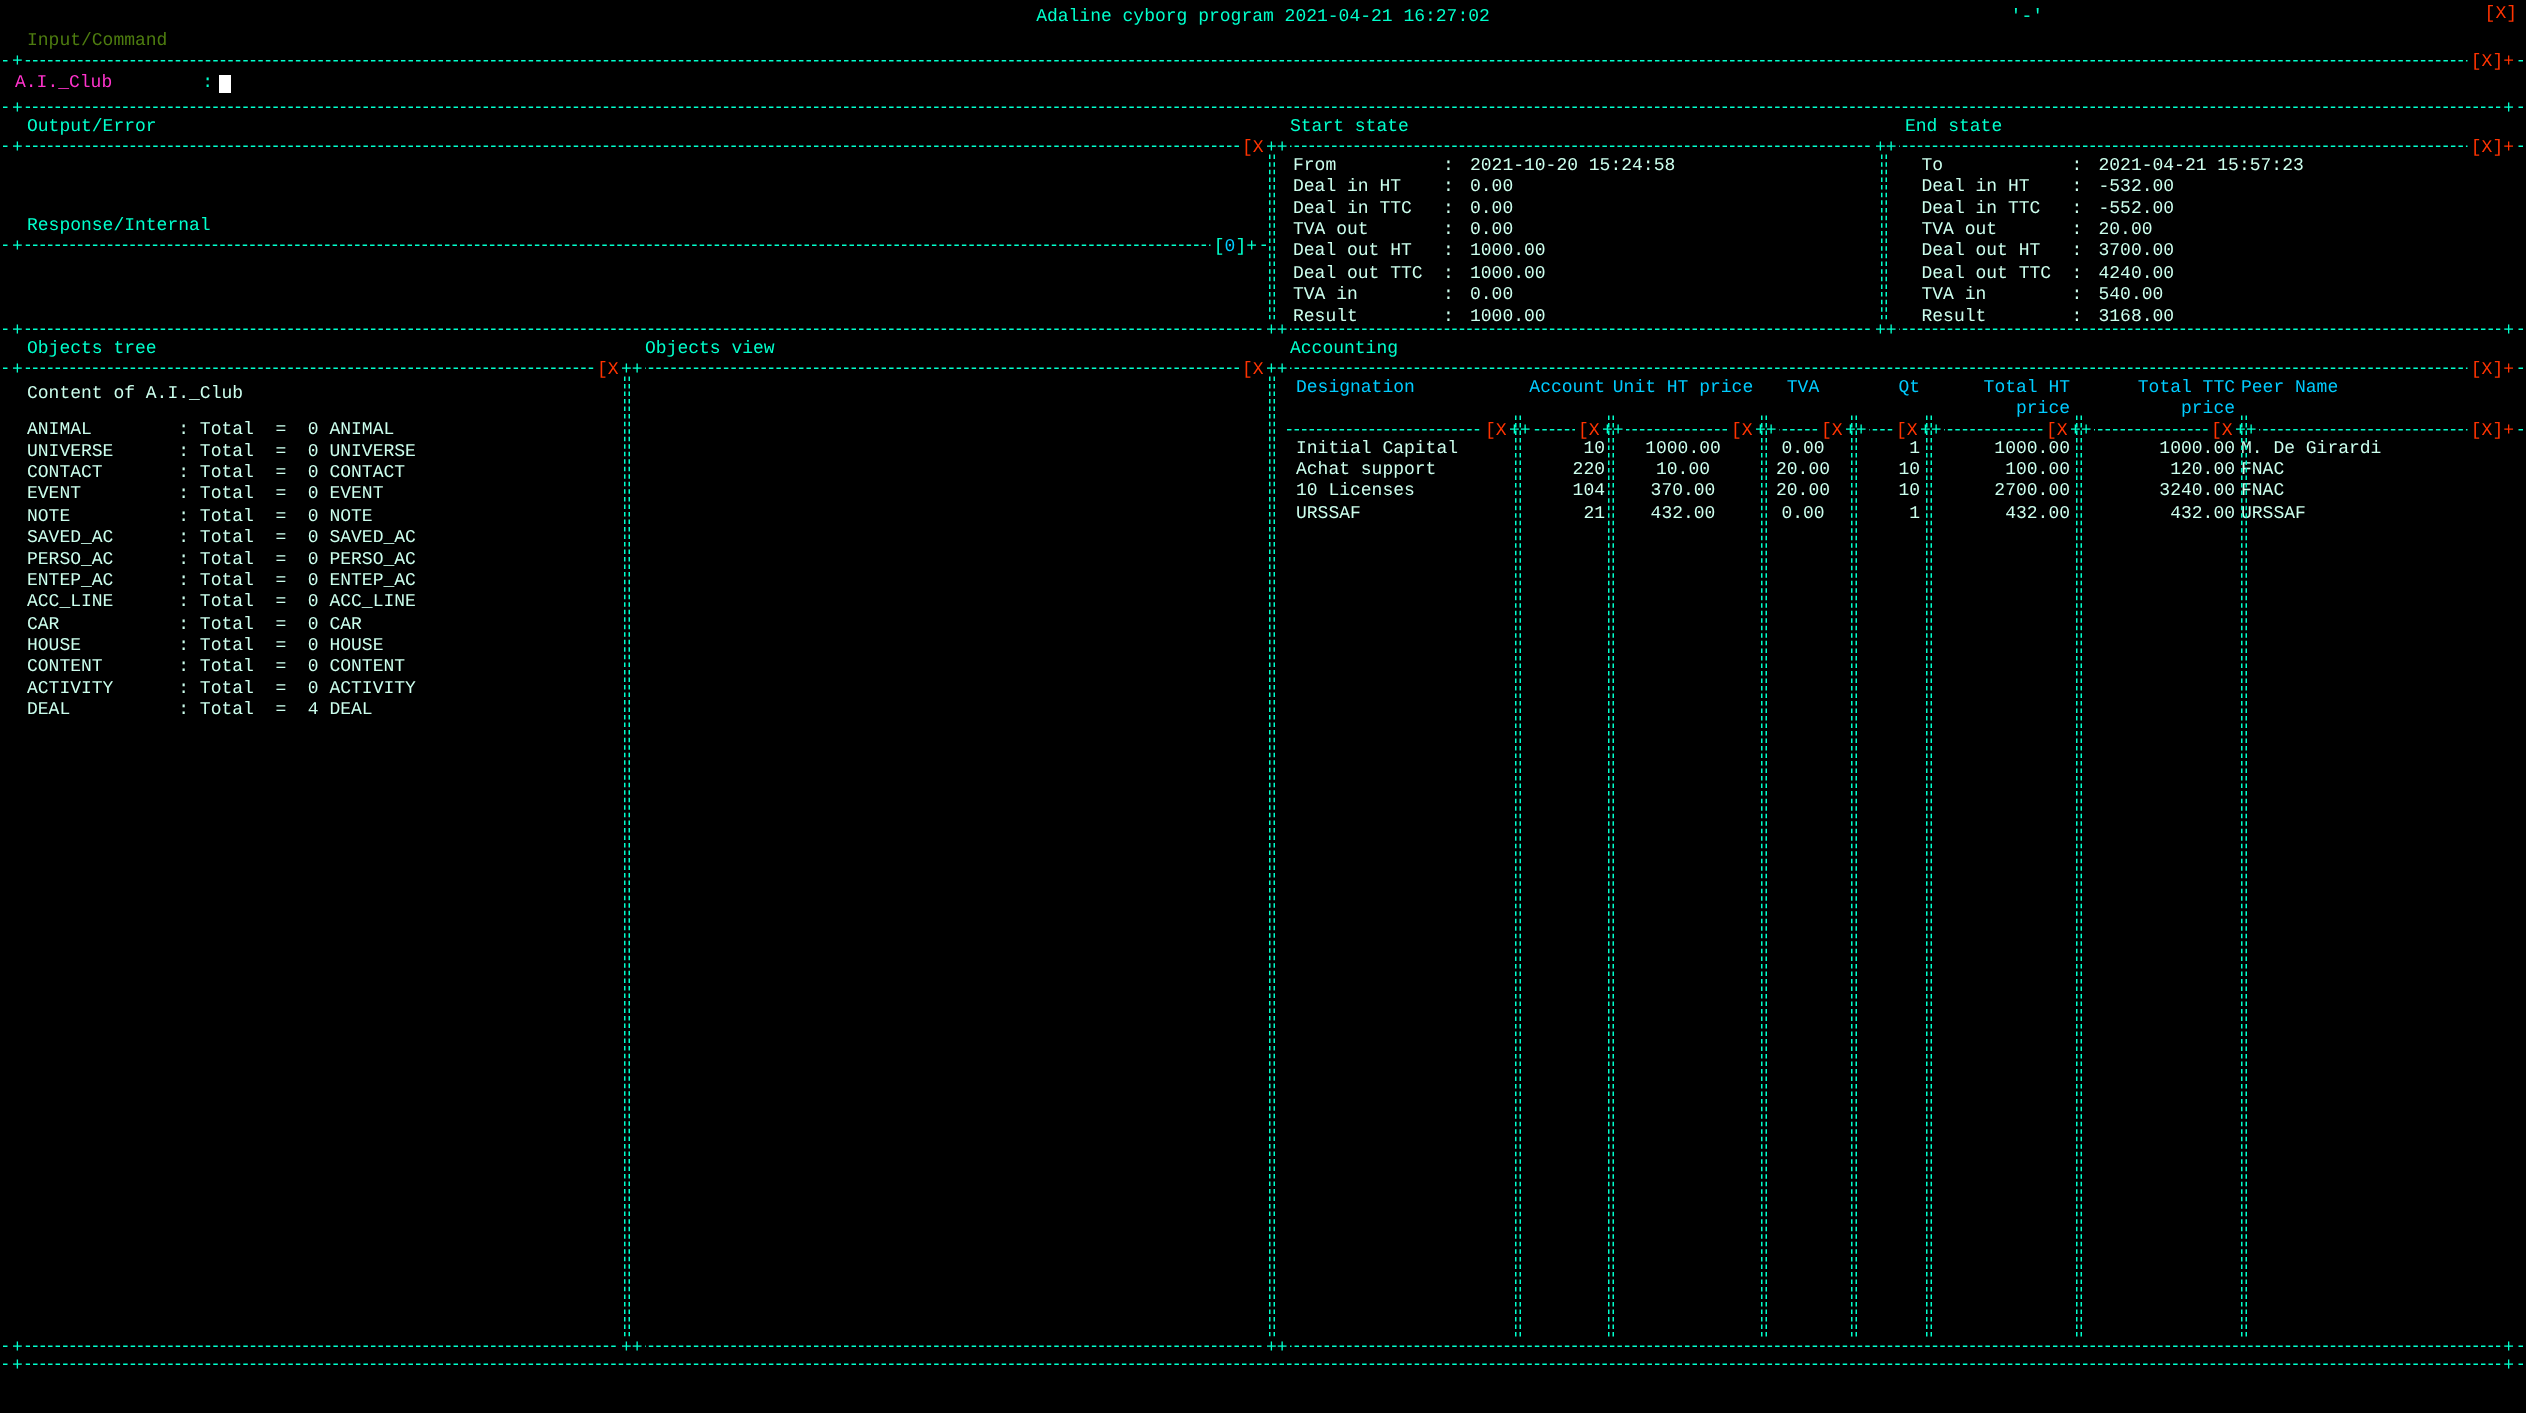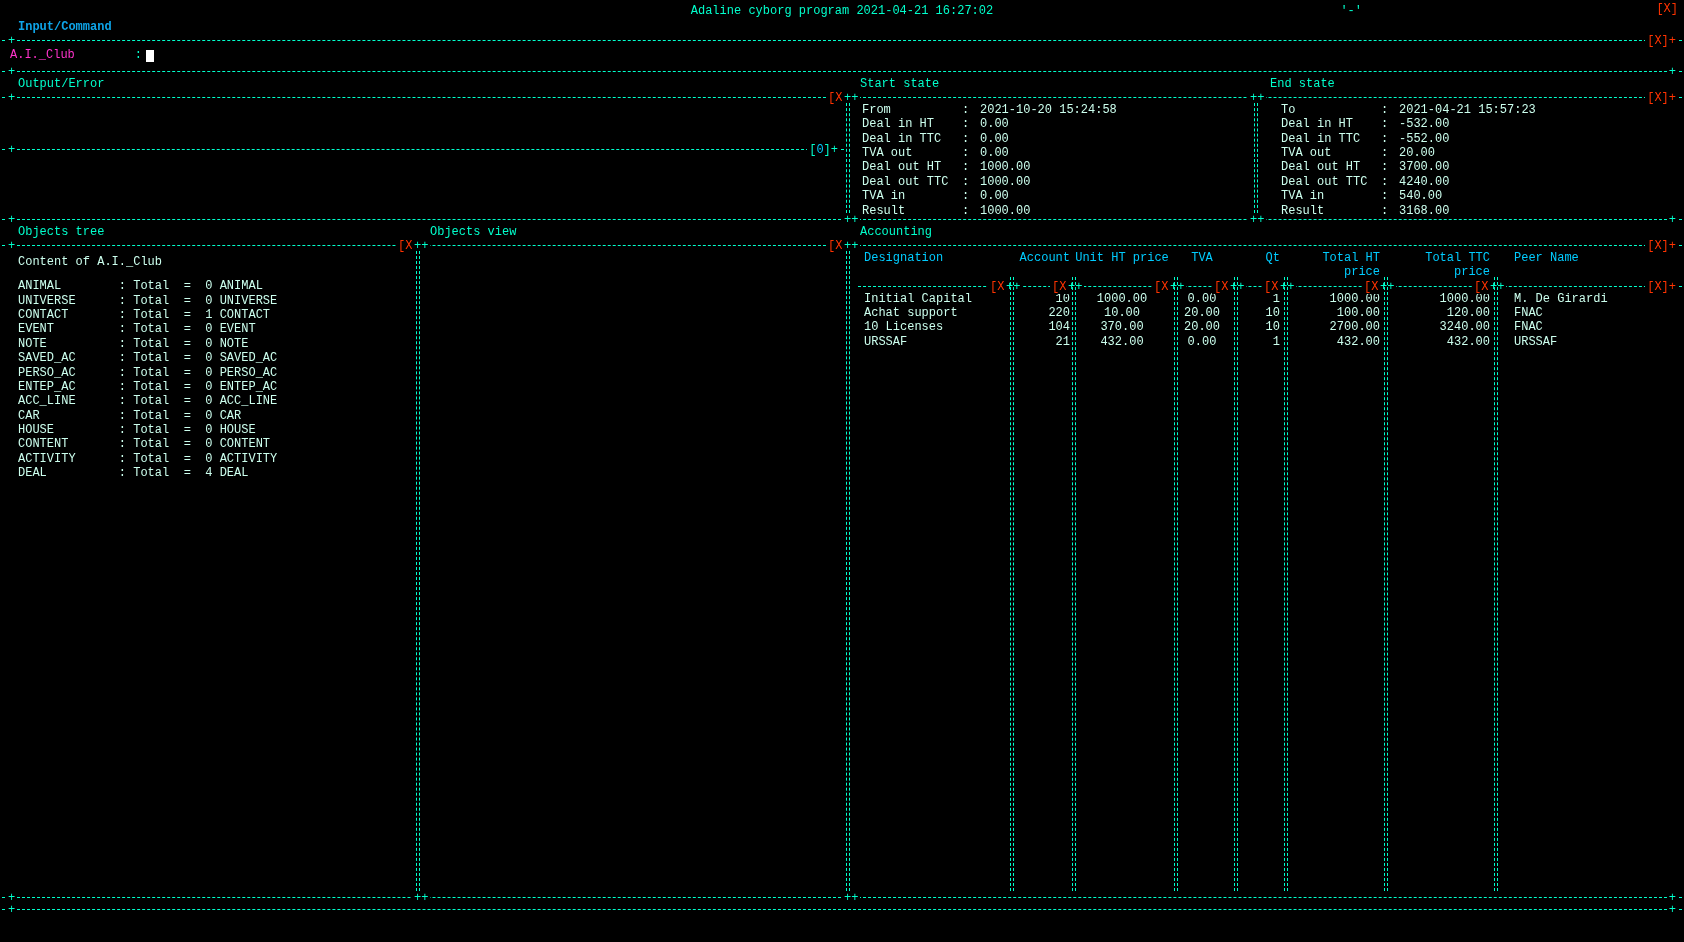--- a/index.html
+++ b/index.html
@@ -29,21 +29,21 @@
 }
 .title-quote {
   position: absolute;
   right: 320px;
   top: 2px;
 }
 .panel-title {
   color: #00ffcc;
   padding-left: 8px;
 }
-.panel-title.magenta { color: #0ea5e9; font-weight: bold; }
+.panel-title.magenta { color: #4d7c0f; }
 .hr-magenta { border-top-color: #ff33cc; }
 .close-x {
   color: #ff3300;
 }
 .flex-row { display: flex; }
 .sep-plus {
   color: #00ffcc;
 }
 .prompt-line {
   display: flex;
@@ -103,21 +103,21 @@
   color: #ccffee;
   padding: 0 4px;
 }
 .c-des { width: 150px; }
 .c-acc { width: 60px; text-align: right; }
 .c-unit { width: 100px; text-align: center; }
 .c-tva { width: 60px; text-align: center; }
 .c-qt { width: 50px; text-align: right; }
 .c-tht { width: 100px; text-align: right; }
 .c-ttc { width: 110px; text-align: right; }
-.c-peer { width: 110px; padding-left: 8px; margin-left: 20px; }
+.c-peer { width: 110px; padding-left: 8px; }
 .sub-hr {
   position: relative;
   height: 12px;
 }
 .sub-hr .line {
   position: absolute;
   left: 0; right: 0; top: 6px;
   border-top: 1px dashed #00ffcc;
 }
 .sub-hr .x-mark {
@@ -197,20 +197,23 @@
   <span class="x-mark close-x" style="left:824px">[X]</span>
   <span class="x-mark sep-plus" style="left:840px">++</span>
   <span class="x-mark sep-plus" style="left:1246px">++</span>
   <span class="dash-right close-x">[X]+</span>
 </div>
 
 <div class="flex-row" style="height:110px;position:relative">
 
   <div style="width:842px;position:relative">
     <div style="height:40px"></div>
+    <div class="panel-header">
+      <span class="title panel-title">Response/Internal</span>
+    </div>
     <div class="sub-hr">
         <div class="line"></div>
       <span class="dash-left sep-plus">+</span>
       <span class="dash-right"><span class="sep-plus">[</span><span style="color:#00ccff">0</span><span class="sep-plus">]+</span></span>
     </div>
     <div style="height:20px"></div>
   </div>
   <div class="col-vert" style="left:842px">
       <div class="vline"></div>
     </div>
@@ -329,21 +332,21 @@
 </div>
 
 <div class="flex-row" style="height:640px;position:relative">
 
   <div style="width:412px;padding-top:4px">
     <div class="data-line" style="padding-left:16px;color:#ccffee">Content of A.I._Club</div>
     <div style="height:10px"></div>
     <div id="tree-rows">
         <div class="tree-row">ANIMAL        : Total  =  0 ANIMAL</div>
         <div class="tree-row">UNIVERSE      : Total  =  0 UNIVERSE</div>
-        <div class="tree-row">CONTACT       : Total  =  1 CONTACT</div>
+        <div class="tree-row">CONTACT       : Total  =  0 CONTACT</div>
         <div class="tree-row">EVENT         : Total  =  0 EVENT</div>
         <div class="tree-row">NOTE          : Total  =  0 NOTE</div>
         <div class="tree-row">SAVED_AC      : Total  =  0 SAVED_AC</div>
         <div class="tree-row">PERSO_AC      : Total  =  0 PERSO_AC</div>
         <div class="tree-row">ENTEP_AC      : Total  =  0 ENTEP_AC</div>
         <div class="tree-row">ACC_LINE      : Total  =  0 ACC_LINE</div>
         <div class="tree-row">CAR           : Total  =  0 CAR</div>
         <div class="tree-row">HOUSE         : Total  =  0 HOUSE</div>
         <div class="tree-row">CONTENT       : Total  =  0 CONTENT</div>
         <div class="tree-row">ACTIVITY      : Total  =  0 ACTIVITY</div>

